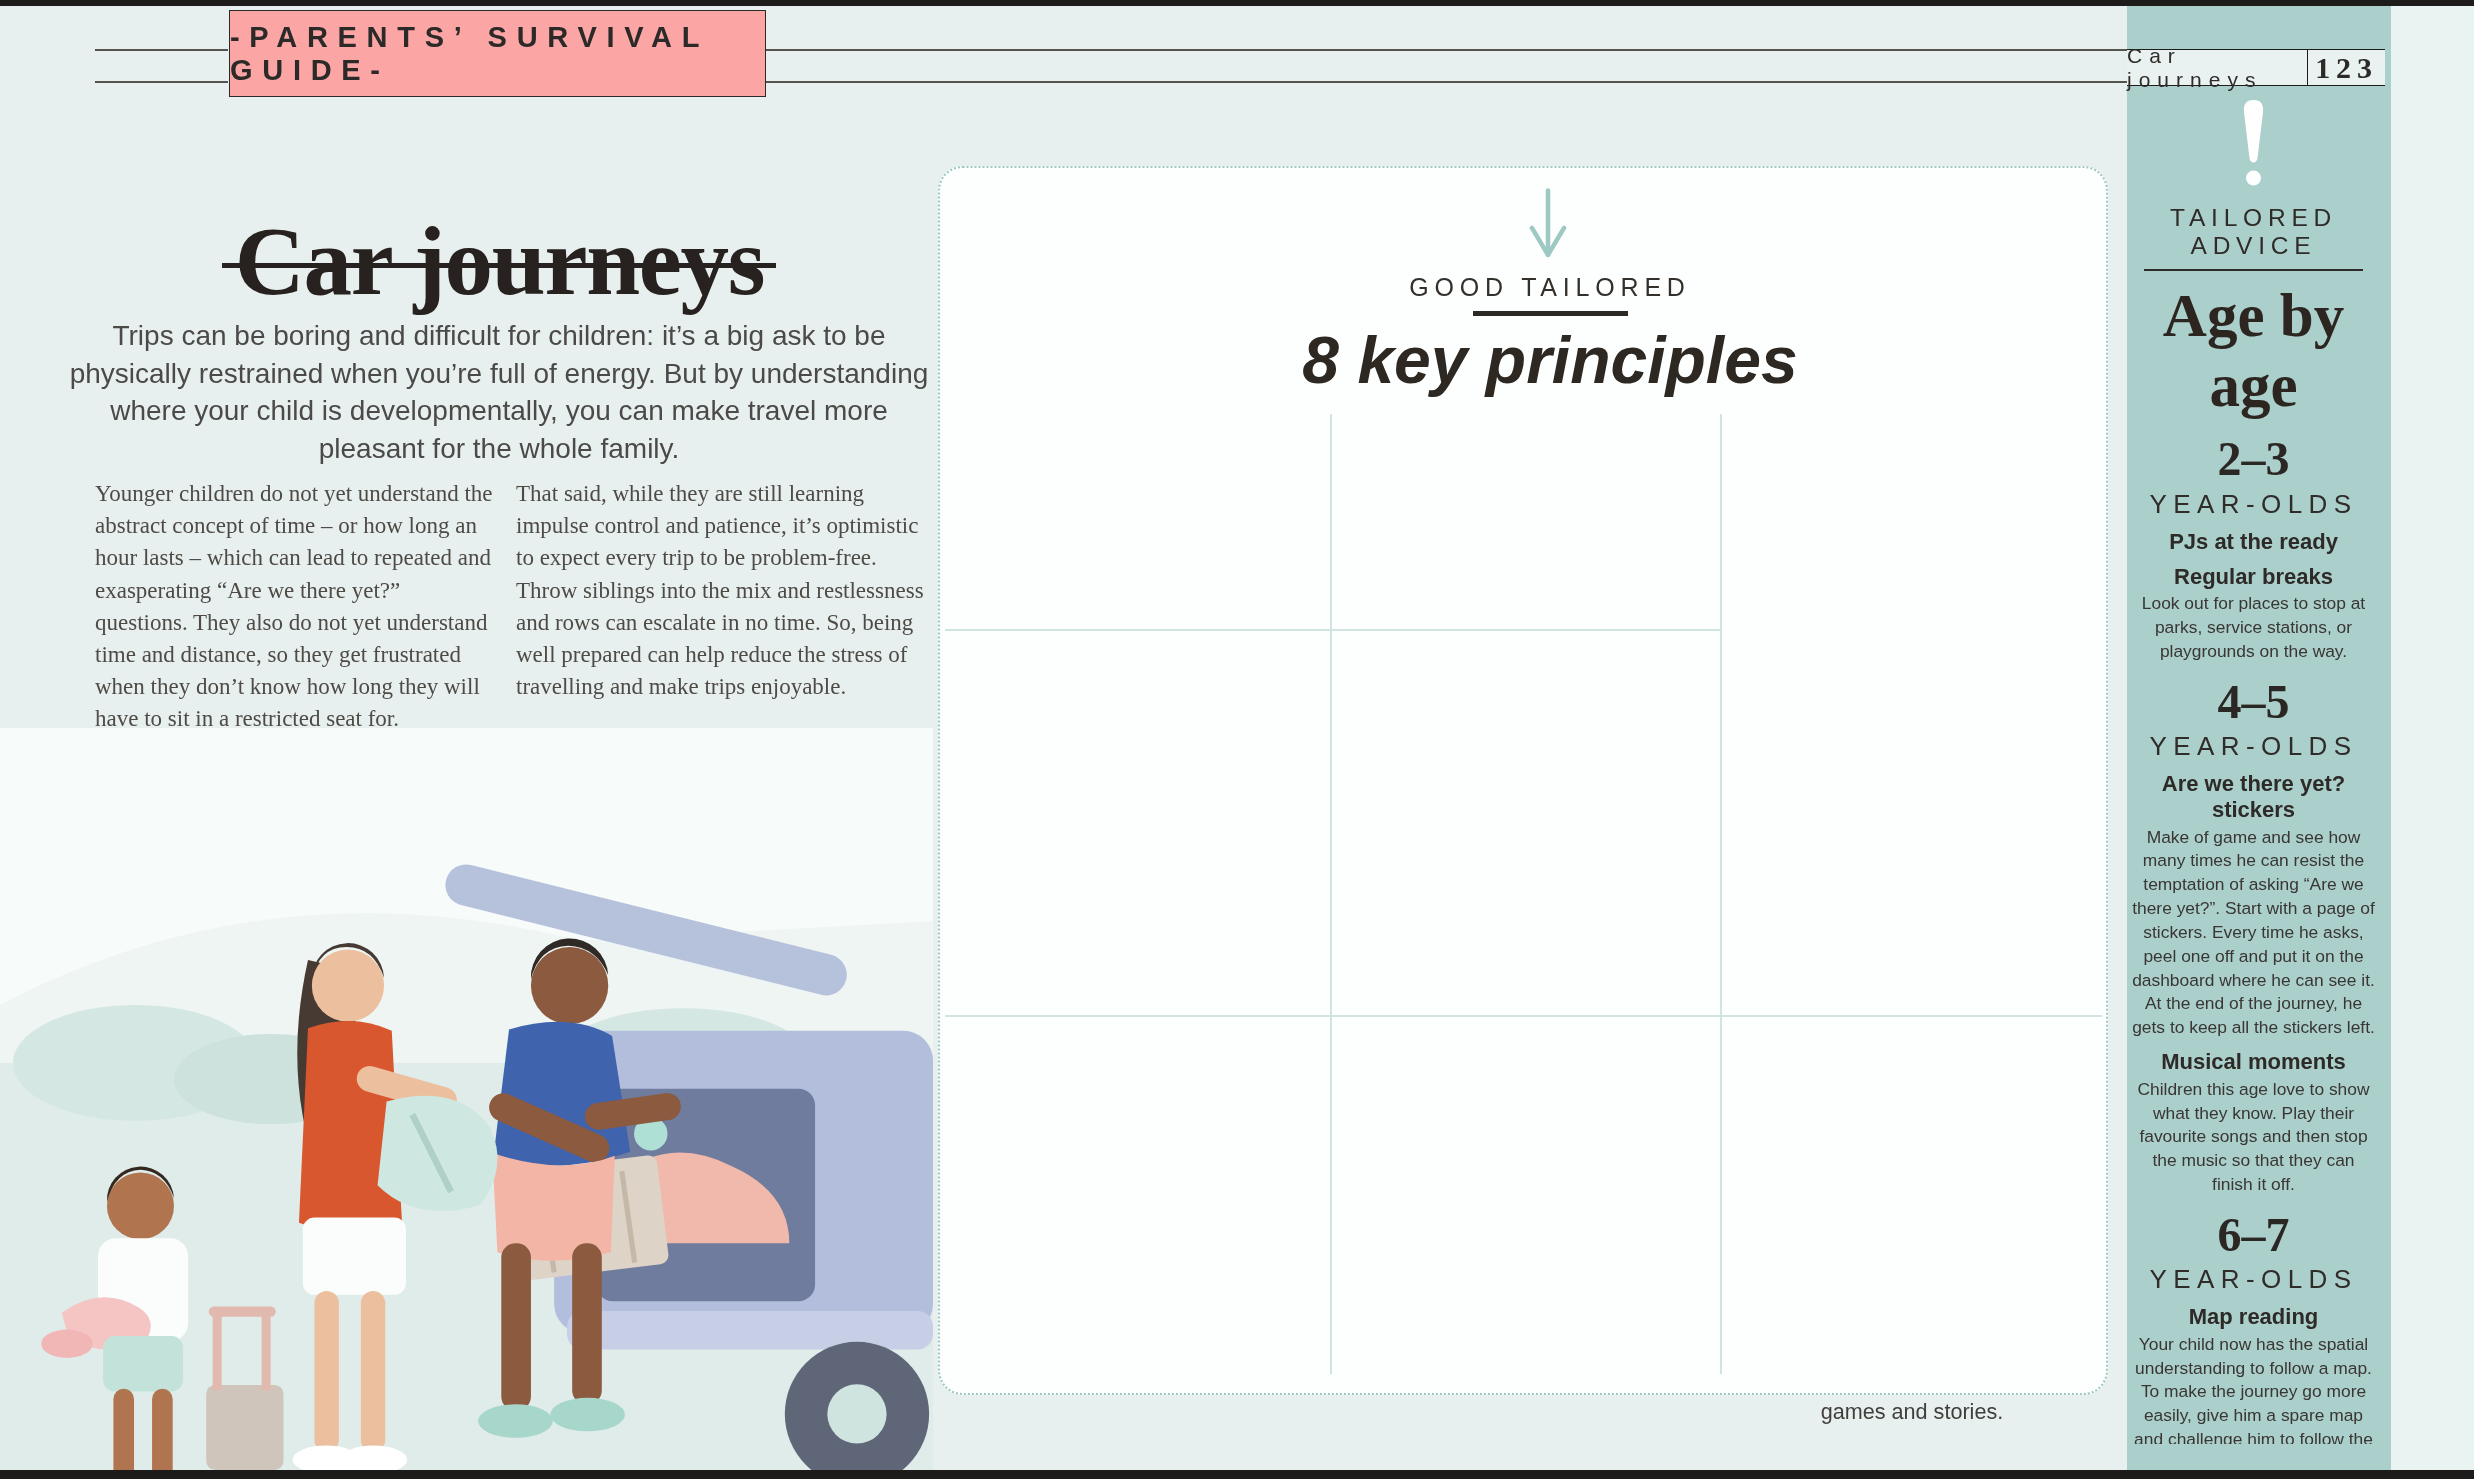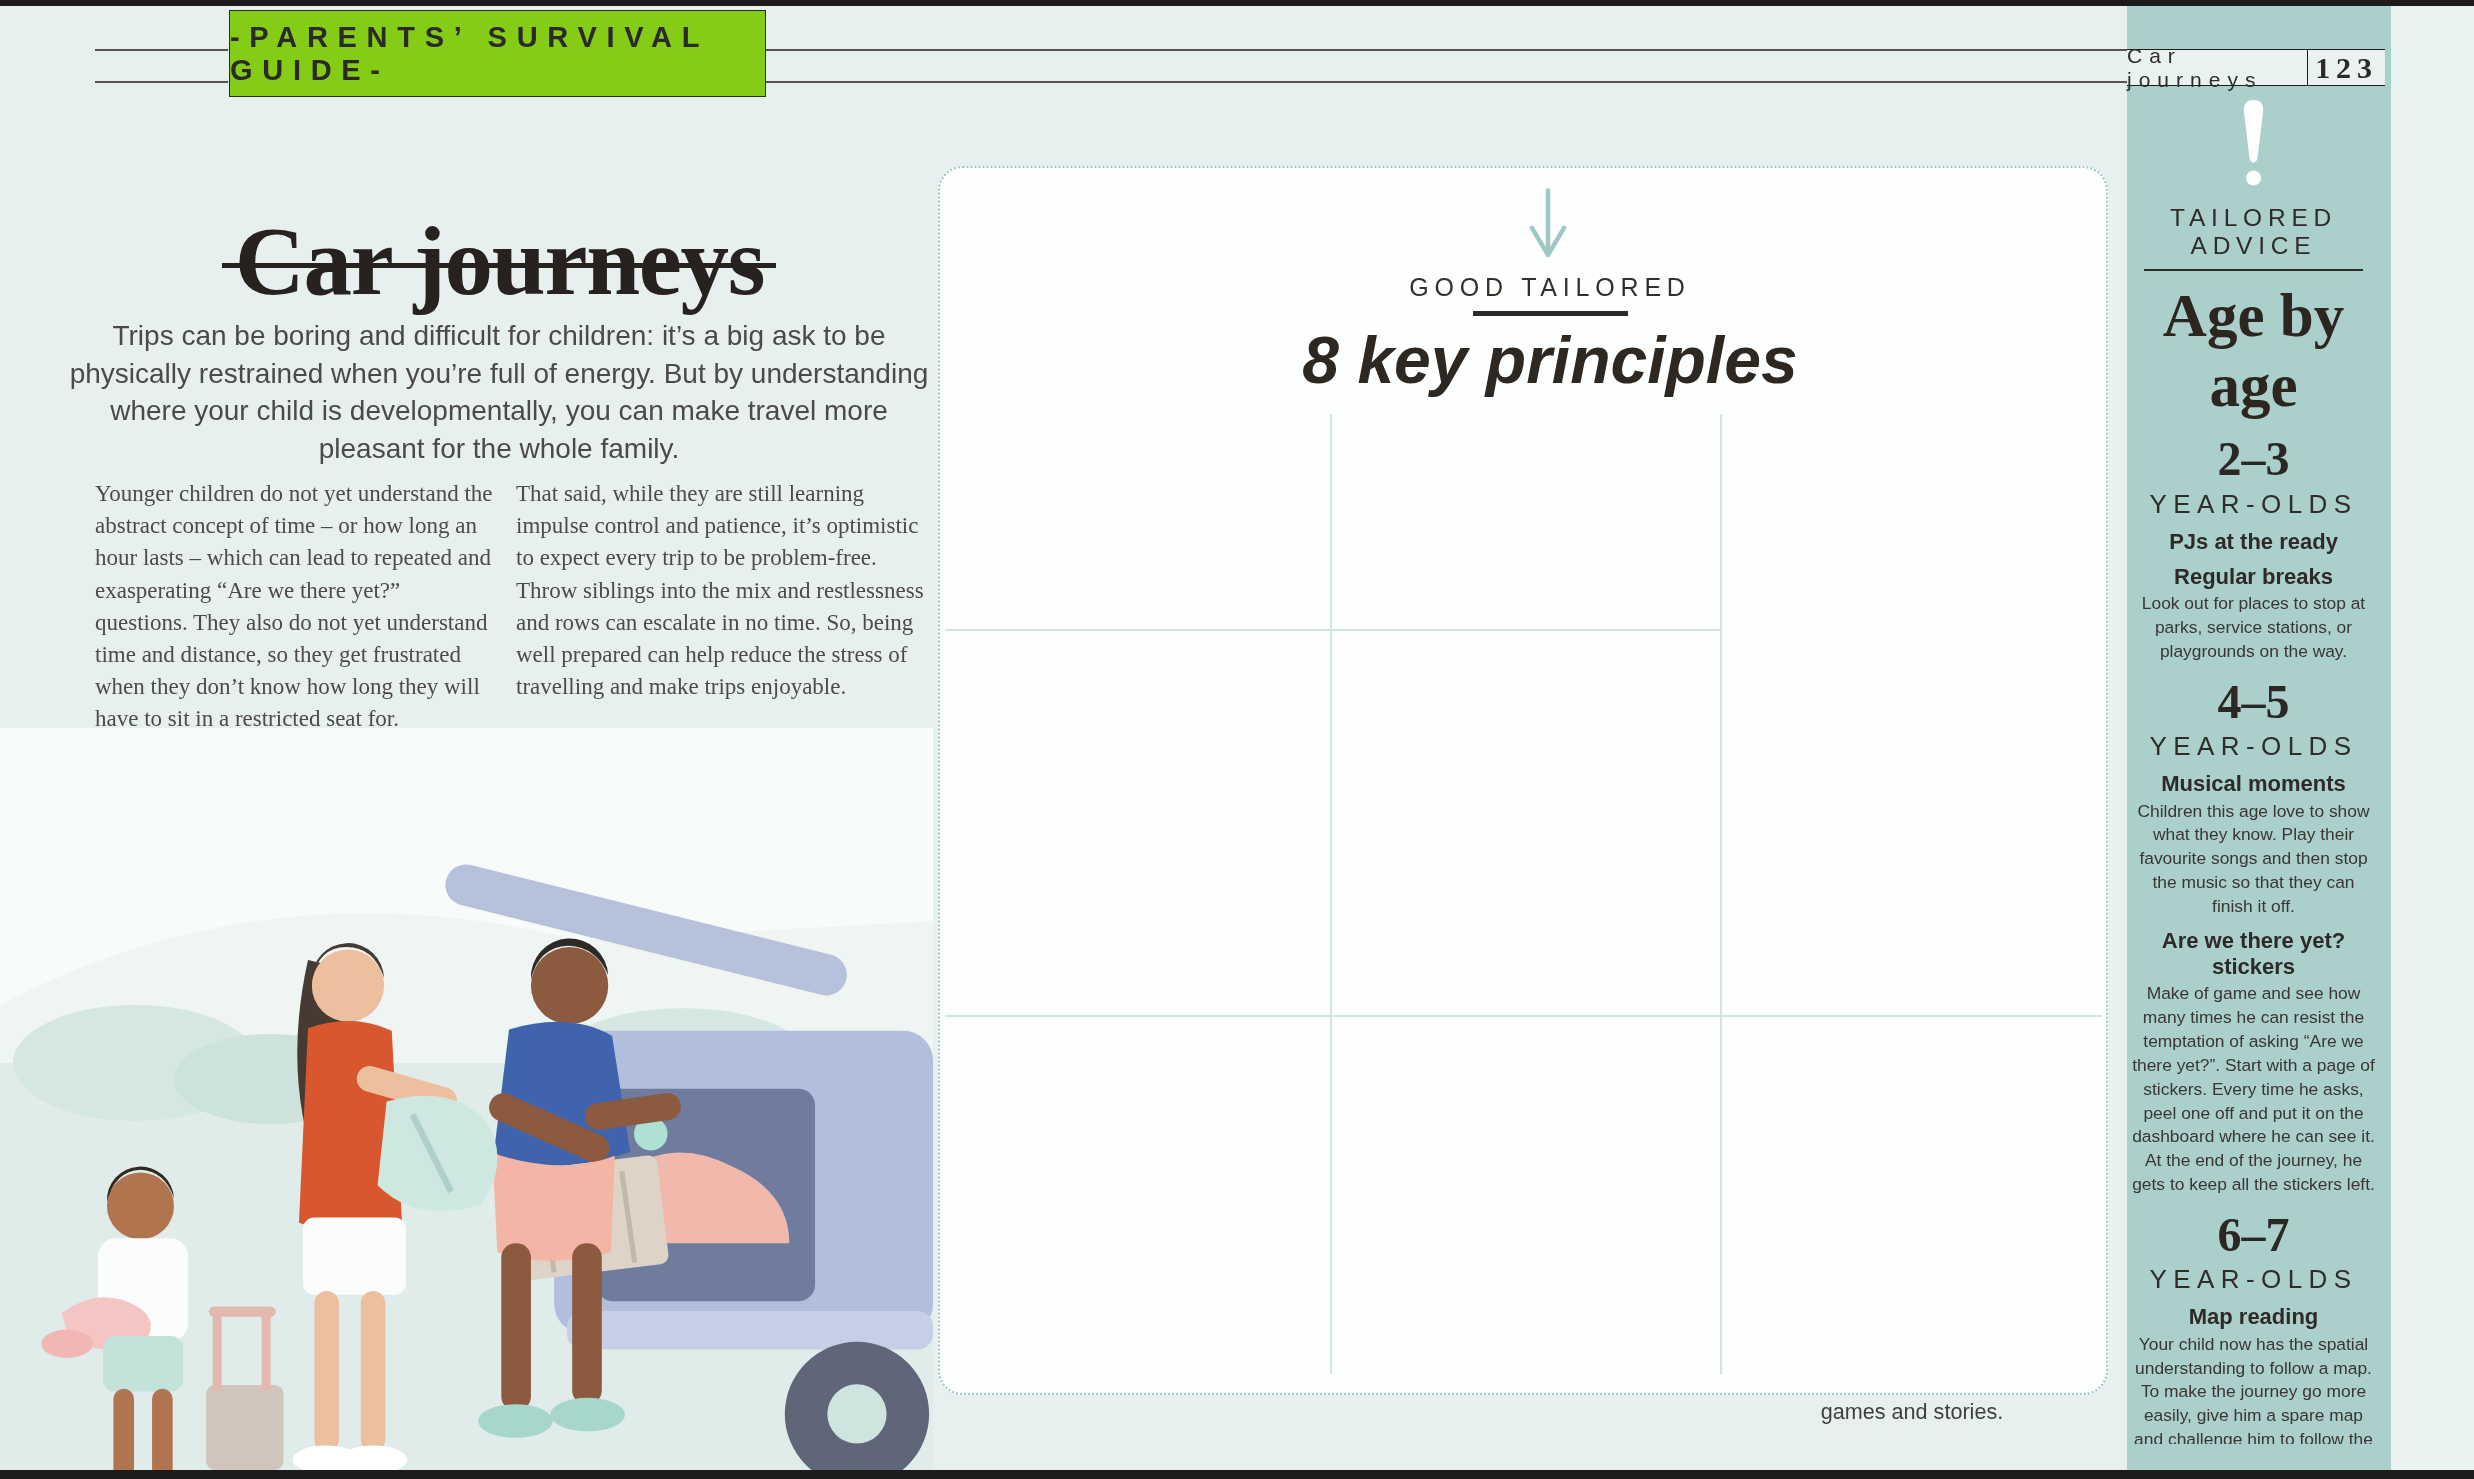--- a/index.html
+++ b/index.html
@@ -5,21 +5,21 @@
   html,body{margin:0;padding:0;background:#cfcfcf;}
   .page{position:relative;width:2475px;height:1480px;background:#e7f0ee;overflow:hidden;
         font-family:"Liberation Sans",sans-serif;color:#3a3734;}
   .abs{position:absolute;}
 
   
   .rule-top{left:0;right:0;top:0;height:5.8px;background:#1d1c1a;}
   .rule-bottom{left:0;right:0;bottom:0;height:9.7px;background:#1d1c1a;}
 
   
-  .badge{left:229px;top:10.3px;width:535px;height:85px;border:1.9px solid #2b2a28;background:#84cc16;
+  .badge{left:229px;top:10.3px;width:535px;height:85px;border:1.9px solid #2b2a28;background:#fca5a5;
          display:flex;align-items:center;justify-content:flex-end;z-index:5;}
   .badge span{font-size:29px;font-weight:600;letter-spacing:9.7px;color:#2b2a28;}
   .hrule{height:1.9px;background:#55534f;}
   .hr-l1{left:95px;width:133px;top:49px;}
   .hr-l2{left:95px;width:133px;top:81px;}
   .hr-r1{left:764px;width:1363px;top:49px;}
   .hr-r2{left:764px;width:1363px;top:81px;}
 
   
   .runhead{left:2127px;top:49px;width:258px;height:35px;background:#e9f2f0;
@@ -318,26 +318,26 @@
       <div class="side-item">
         <h4>Regular breaks</h4>
         <p>Look out for places to stop at parks, service stations, or playgrounds on the way.</p>
       </div>
     </div>
 
     <div>
       <div class="age-num">4–5</div>
       <div class="age-label">YEAR-OLDS</div>
       <div class="side-item">
+        <h4>Are we there yet? stickers</h4>
+        <p>Make of game and see how many times he can resist the temptation of asking “Are we there yet?”. Start with a page of stickers. Every time he asks, peel one off and put it on the dashboard where he can see it. At the end of the journey, he gets to keep all the stickers left.</p>
+      </div>
+      <div class="side-item">
         <h4>Musical moments</h4>
         <p>Children this age love to show what they know. Play their favourite songs and then stop the music so that they can finish it off.</p>
-      </div>
-      <div class="side-item">
-        <h4>Are we there yet? stickers</h4>
-        <p>Make of game and see how many times he can resist the temptation of asking “Are we there yet?”. Start with a page of stickers. Every time he asks, peel one off and put it on the dashboard where he can see it. At the end of the journey, he gets to keep all the stickers left.</p>
       </div>
     </div>
 
     <div>
       <div class="age-num">6–7</div>
       <div class="age-label">YEAR-OLDS</div>
       <div class="side-item">
         <h4>Map reading</h4>
         <p>Your child now has the spatial understanding to follow a map. To make the journey go more easily, give him a spare map and challenge him to follow the route with his finger. This will give him a sense of control over where he is going and allow him to work out how far you’ve come.</p>
       </div>

